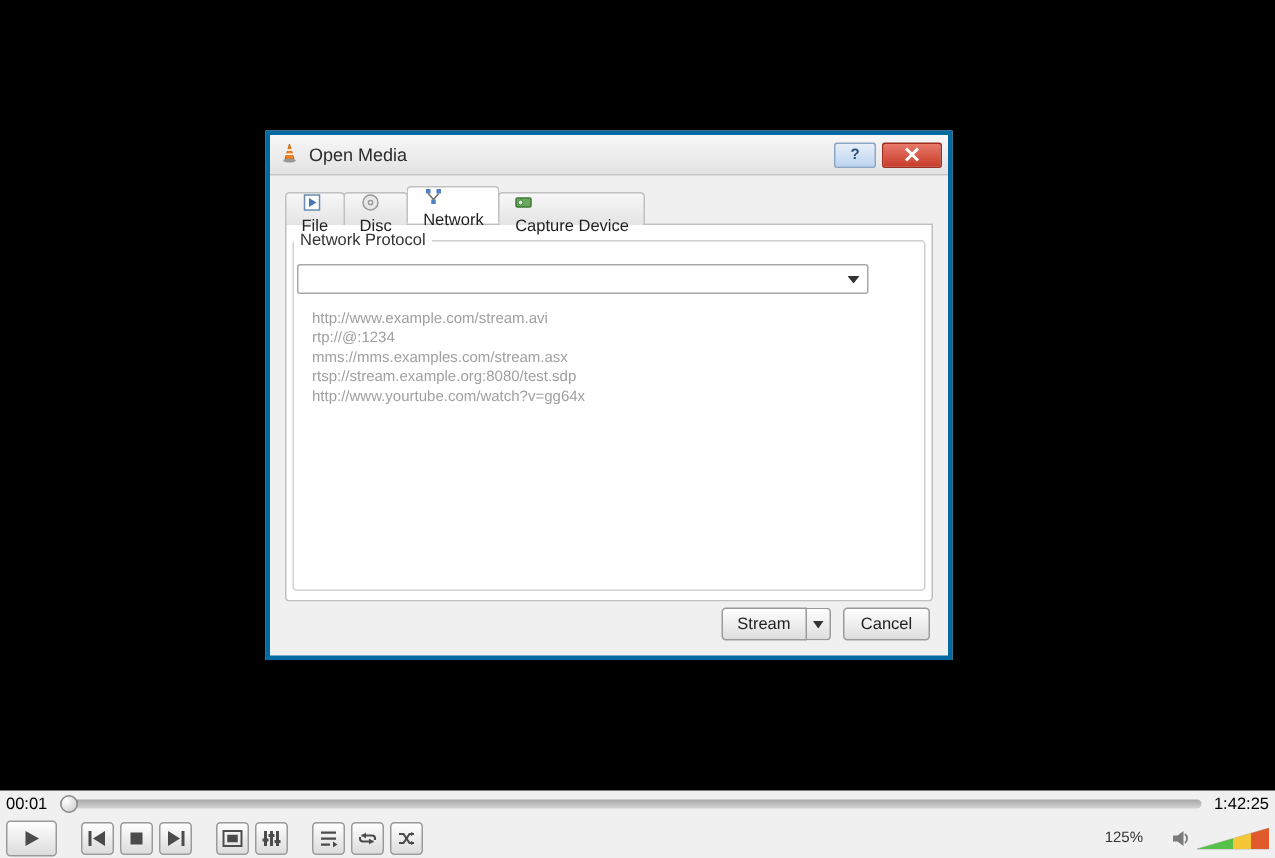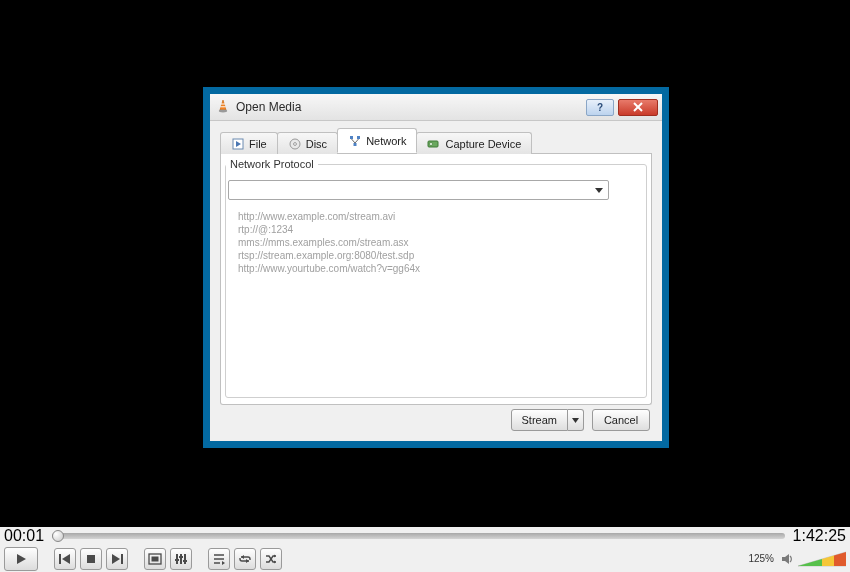--- a/index.html
+++ b/index.html
@@ -35,21 +35,21 @@
     background: #f0f0f0;
   }
   .timebar-row {
     position: relative;
     width: 850px;
     height: 18px;
     display: flex;
     align-items: center;
     padding: 0 4px;
     box-sizing: border-box;
-    font-size: 16px;
+    font-size: 11px;
     color: #000;
   }
   .seek {
     flex: 1;
     height: 6px;
     margin: 0 8px;
     border-radius: 3px;
     background: linear-gradient(#a8a8a8,#d4d4d4);
     position: relative;
   }
@@ -83,33 +83,33 @@
     justify-content: center;
     border: 1px solid #9a9a9a;
     border-radius: 3px;
     background: linear-gradient(#fefefe,#dcdcdc);
     box-sizing: border-box;
   }
   .btn.big { width: 34px; height: 24px; }
   .btn svg { display:block; }
   .gap { width: 8px; }
   .spacer { flex: 1; }
-  .zoom-pct { font-size: 10px; color: #333; margin-right: 2px; }
+  .zoom-pct { font-size: 10px; color: #333; margin-right: 14px; }
   .vol-cone {
     width: 48px;
     height: 18px;
   }
   
   .dialog {
     position: absolute;
-    left: 203px;
+    left: 177px;
     top: 87px;
     width: 452px;
     background: #f0f0f0;
-    border: 7px solid #0369a1;
+    border: 3px solid #0369a1;
     box-shadow: 2px 3px 12px rgba(0,0,0,0.6);
   }
   .titlebar {
     height: 26px;
     background: linear-gradient(#f7f7f7,#e3e3e3);
     border-bottom: 1px solid #c7c7c7;
     display: flex;
     align-items: center;
     padding: 0 4px 0 6px;
   }
@@ -150,33 +150,33 @@
   .tabstrip {
     position: relative;
     display: flex;
     align-items: flex-end;
     border-bottom: 1px solid #c0c0c0;
     height: 24px;
     margin-bottom: -1px;
   }
   .tab {
     display: inline-flex;
-    align-items: center;
     gap: 4px;
     height: 21px;
     padding: 0 10px;
     font-size: 11px;
     color: #222;
     background: linear-gradient(#f7f7f7,#e4e4e4);
     border: 1px solid #c0c0c0;
     border-bottom: none;
     border-radius: 3px 3px 0 0;
     margin-right: -1px;
     position: relative;
     top: 1px;
+    flex-direction: column;
   }
   .tab.active {
     background: #fff;
     height: 23px;
     top: 0;
     z-index: 2;
     border-bottom: 1px solid #fff;
   }
   .tab .ticon { width: 14px; height: 14px; display:inline-flex; align-items:center; justify-content:center; }
   .tab-page {

